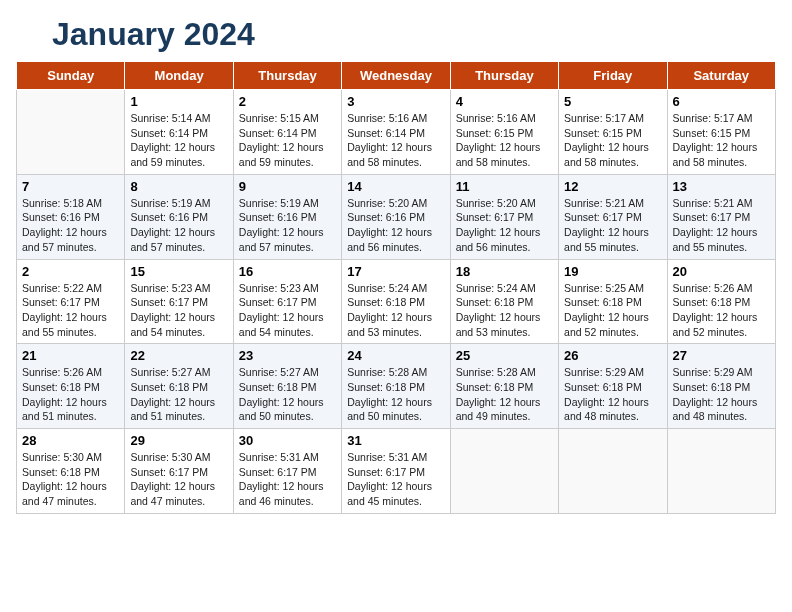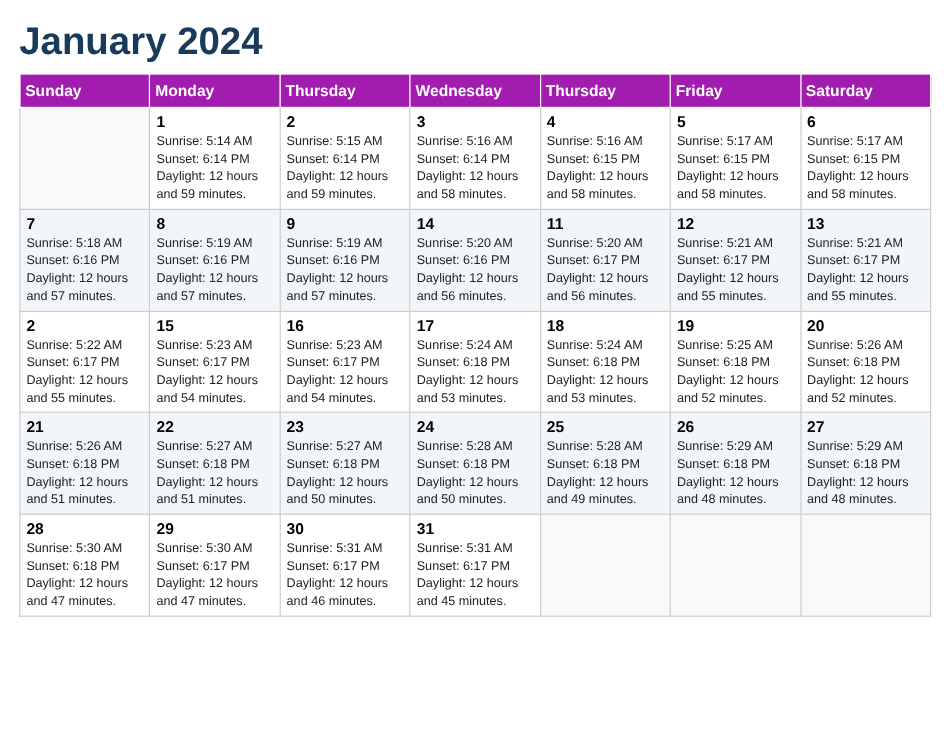--- a/index.html
+++ b/index.html
@@ -29,40 +29,41 @@
     }
     .logo-text span {
       color: #2e7bb5;
     }
     .logo-icon {
       width: 30px;
       height: 30px;
     }
     .title-area {
       text-align: center;
+      margin-left: 36px;
     }
     .month-year {
       font-size: 32px;
       font-weight: bold;
       color: #1a3a5c;
     }
     .location {
       font-size: 15px;
       color: #333;
     }
     table {
       width: 100%;
       border-collapse: collapse;
       font-size: 11px;
     }
     thead th {
-      background-color: #a21caf;
+      background-color: #c2410c;
       color: #fff;
       padding: 6px 4px;
-      text-align: left;
+      text-align: center;
       font-size: 13px;
       font-weight: bold;
       border: 1px solid #fff;
     }
     td {
       border: 1px solid #ccc;
       padding: 4px 5px;
       vertical-align: top;
       background: #fff;
       min-height: 70px;

